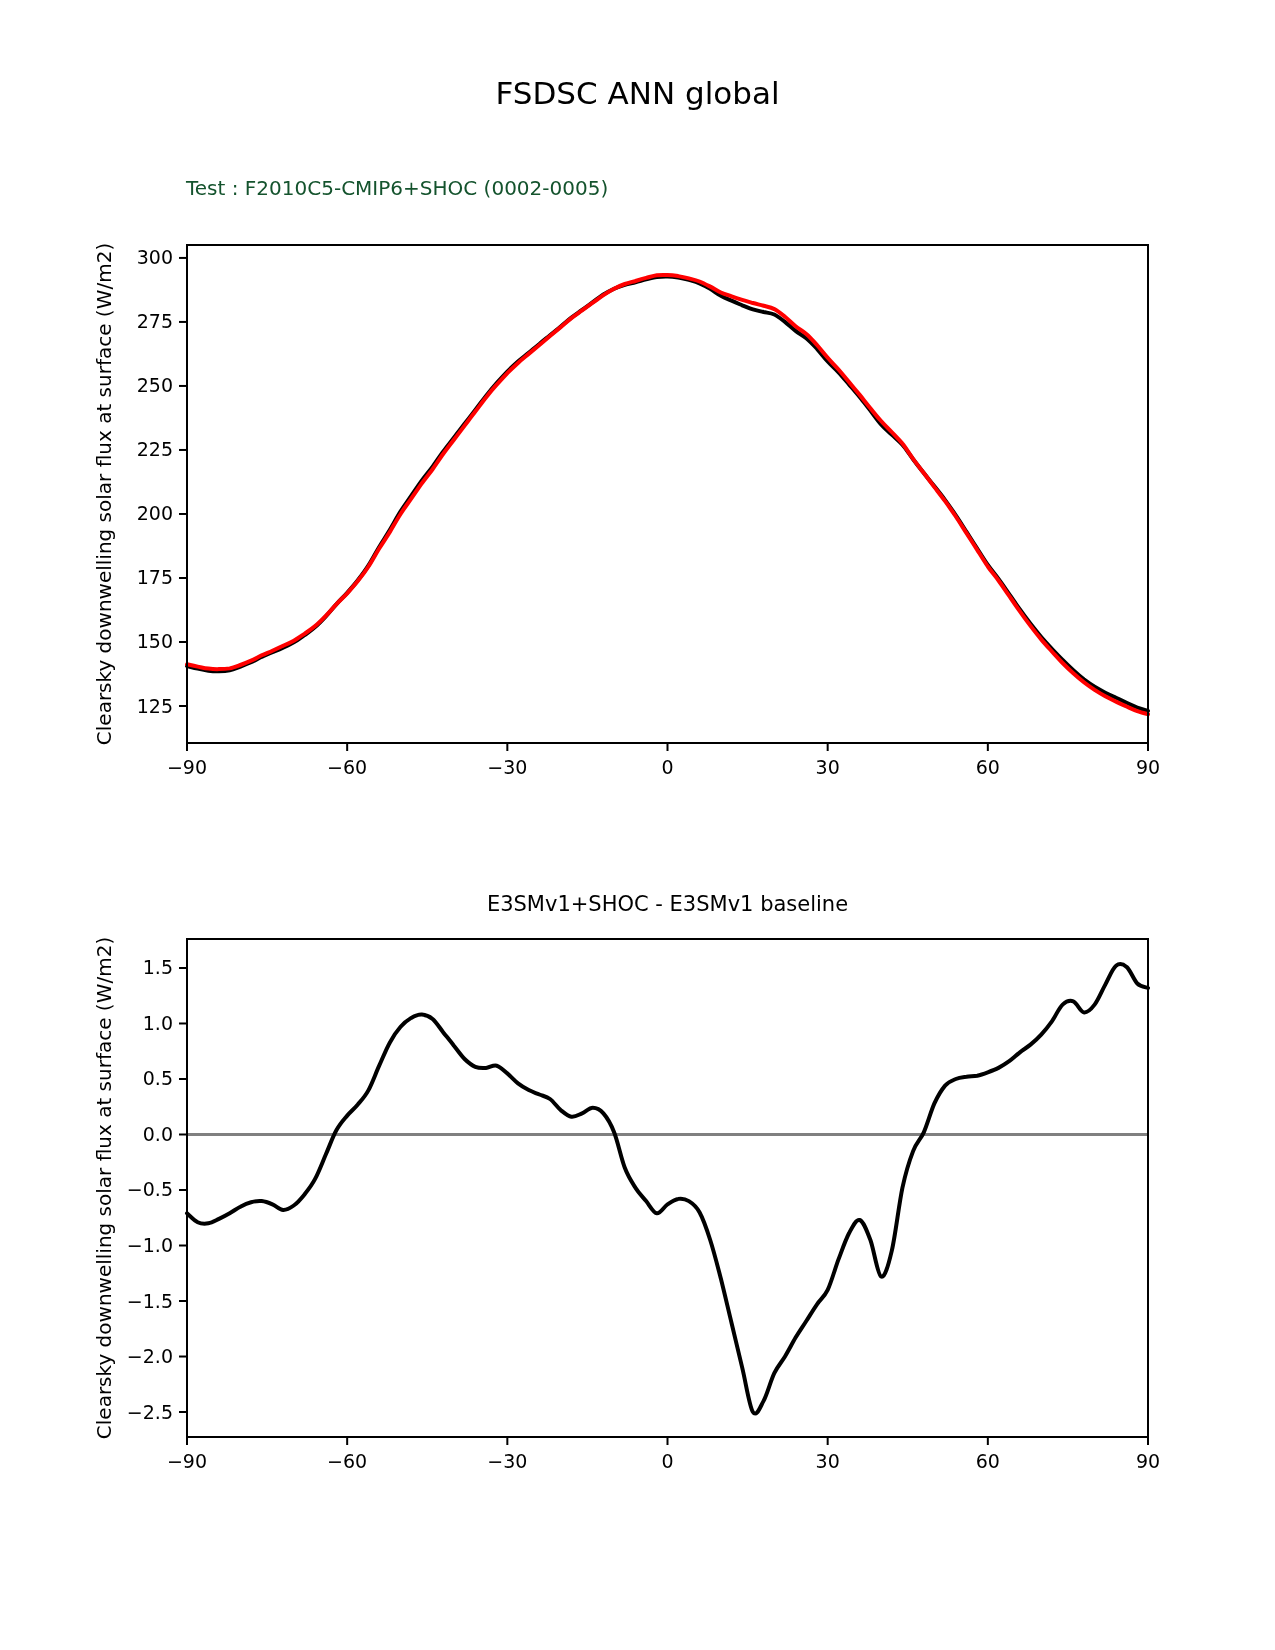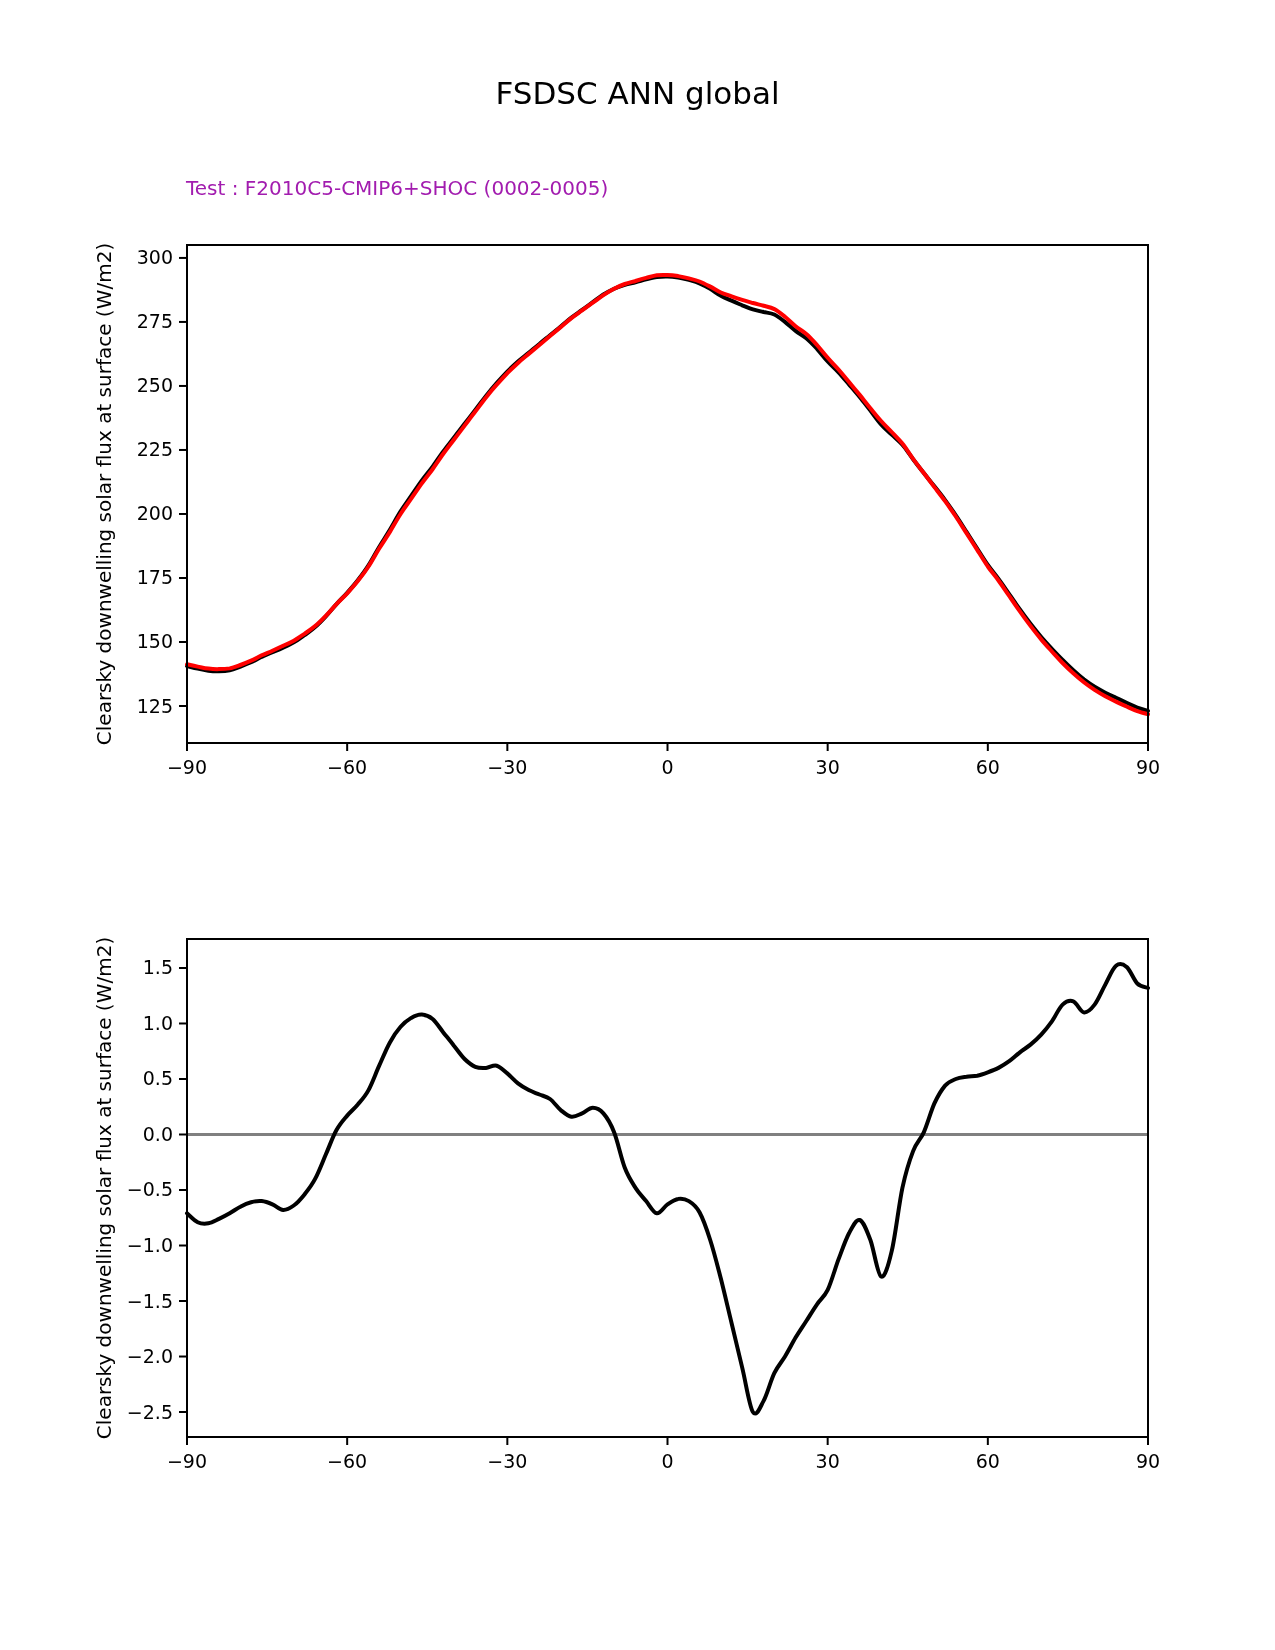--- a/index.html
+++ b/index.html
@@ -1,38 +1,39 @@
 <!DOCTYPE html>
 <html><head>
 <meta charset="utf-8">
 <style>
   html,body{margin:0;padding:0;background:#ffffff;}
   .figure{position:relative;width:1275px;height:1650px;background:#ffffff;
           font-family:"DejaVu Sans",sans-serif;color:#000;overflow:hidden;border-radius:24px;}
   .suptitle{position:absolute;top:76px;left:0;width:100%;text-align:center;
             font-size:31px;line-height:1.1;}
   .legend-line{position:absolute;left:186px;font-size:20px;white-space:nowrap;}
-  .legend-test{top:176px;color:#a21caf;}
+  .legend-test{top:176px;color:#14532d;}
   .legend-ref{top:208px;color:#ff0000;}
   .diff-title{position:absolute;left:187px;width:961px;top:892px;text-align:center;
               font-size:21px;}
   .ylabel{position:absolute;white-space:nowrap;font-size:20px;
           transform:translate(-50%,-50%) rotate(-90deg);}
   .ylabel-top{left:104px;top:494px;}
   .ylabel-bottom{left:104px;top:1188px;}
   svg.canvas{position:absolute;left:0;top:0;}
   svg text{font-family:"DejaVu Sans",sans-serif;fill:#000;}
 </style>
 </head>
 <body>
 
 <div class="figure">
   <div class="suptitle">FSDSC ANN global</div>
   <div class="legend-line legend-test">Test : F2010C5-CMIP6+SHOC (0002-0005)</div>
   <div class="ylabel ylabel-top">Clearsky downwelling solar flux at surface (W/m2)</div>
+  <div class="diff-title">E3SMv1+SHOC - E3SMv1 baseline</div>
   <div class="ylabel ylabel-bottom">Clearsky downwelling solar flux at surface (W/m2)</div>
   <svg class="canvas" width="1275" height="1650" viewBox="0 0 1275 1650">
       <path d="M 187.0 666.1 C 188.8 666.5, 194.1 667.9, 197.7 668.6 C 201.2 669.4, 204.8 670.2, 208.4 670.7 C 211.9 671.1, 215.5 671.3, 219.0 671.2 C 222.6 671.1, 226.2 670.9, 229.7 670.2 C 233.3 669.4, 236.8 667.9, 240.4 666.6 C 243.9 665.2, 247.5 663.8, 251.1 662.2 C 254.6 660.6, 258.2 658.5, 261.7 656.8 C 265.3 655.2, 268.9 653.8, 272.4 652.2 C 276.0 650.7, 279.5 649.3, 283.1 647.6 C 286.7 646.0, 290.2 644.3, 293.8 642.2 C 297.3 640.2, 300.9 637.6, 304.5 635.1 C 308.0 632.6, 311.6 630.3, 315.1 627.1 C 318.7 624.0, 322.3 620.2, 325.8 616.4 C 329.4 612.5, 332.9 608.0, 336.5 604.1 C 340.0 600.2, 343.6 596.8, 347.2 592.8 C 350.7 588.9, 354.3 584.9, 357.8 580.3 C 361.4 575.7, 365.0 571.0, 368.5 565.4 C 372.1 559.9, 375.6 552.9, 379.2 547.0 C 382.8 541.1, 386.3 535.8, 389.9 529.8 C 393.4 523.9, 397.0 517.1, 400.6 511.4 C 404.1 505.7, 407.7 501.0, 411.2 495.8 C 414.8 490.6, 418.4 485.3, 421.9 480.4 C 425.5 475.6, 429.0 471.4, 432.6 466.6 C 436.1 461.8, 439.7 456.3, 443.3 451.5 C 446.8 446.7, 450.4 442.3, 453.9 437.7 C 457.5 433.1, 461.1 428.5, 464.6 423.8 C 468.2 419.2, 471.7 414.7, 475.3 410.0 C 478.9 405.4, 482.4 400.4, 486.0 395.9 C 489.5 391.5, 493.1 387.2, 496.7 383.1 C 500.2 379.1, 503.8 375.2, 507.3 371.6 C 510.9 368.0, 514.5 364.7, 518.0 361.6 C 521.6 358.5, 525.1 355.9, 528.7 352.9 C 532.2 350.0, 535.8 346.9, 539.4 344.0 C 542.9 341.0, 546.5 338.2, 550.0 335.3 C 553.6 332.4, 557.2 329.5, 560.7 326.5 C 564.3 323.6, 567.8 320.4, 571.4 317.6 C 575.0 314.8, 578.5 312.5, 582.1 309.9 C 585.6 307.3, 589.2 304.8, 592.8 302.2 C 596.3 299.7, 599.9 296.8, 603.4 294.5 C 607.0 292.3, 610.6 290.3, 614.1 288.7 C 617.7 287.0, 621.2 285.9, 624.8 284.8 C 628.3 283.7, 631.9 283.2, 635.5 282.3 C 639.0 281.4, 642.6 280.3, 646.1 279.4 C 649.7 278.6, 653.3 277.6, 656.8 277.1 C 660.4 276.7, 663.9 276.5, 667.5 276.6 C 671.1 276.7, 674.6 277.1, 678.2 277.6 C 681.7 278.2, 685.3 279.0, 688.9 279.9 C 692.4 280.9, 696.0 281.8, 699.5 283.3 C 703.1 284.8, 706.7 286.8, 710.2 288.9 C 713.8 291.0, 717.3 293.9, 720.9 295.8 C 724.4 297.8, 728.0 299.1, 731.6 300.7 C 735.1 302.3, 738.7 303.8, 742.2 305.3 C 745.8 306.7, 749.4 308.3, 752.9 309.4 C 756.5 310.5, 760.0 311.1, 763.6 312.0 C 767.2 312.8, 770.7 312.9, 774.3 314.5 C 777.8 316.2, 781.4 319.2, 785.0 321.9 C 788.5 324.7, 792.1 328.2, 795.6 330.9 C 799.2 333.6, 802.8 335.3, 806.3 338.3 C 809.9 341.3, 813.4 345.0, 817.0 348.8 C 820.5 352.7, 824.1 357.5, 827.7 361.4 C 831.2 365.3, 834.8 368.3, 838.3 372.1 C 841.9 376.0, 845.5 380.3, 849.0 384.4 C 852.6 388.6, 856.1 392.6, 859.7 397.0 C 863.3 401.3, 866.8 406.0, 870.4 410.5 C 873.9 415.1, 877.5 420.3, 881.1 424.4 C 884.6 428.4, 888.2 431.2, 891.7 434.6 C 895.3 438.0, 898.9 440.7, 902.4 444.8 C 906.0 448.9, 909.5 454.5, 913.1 459.2 C 916.6 463.9, 920.2 468.5, 923.8 473.0 C 927.3 477.5, 930.9 481.8, 934.4 486.3 C 938.0 490.8, 941.6 495.3, 945.1 500.1 C 948.7 505.0, 952.2 510.0, 955.8 515.3 C 959.4 520.5, 962.9 526.3, 966.5 531.9 C 970.0 537.4, 973.6 543.0, 977.2 548.5 C 980.7 554.0, 984.3 559.8, 987.8 564.9 C 991.4 570.0, 995.0 574.1, 998.5 579.0 C 1002.1 583.9, 1005.6 589.0, 1009.2 594.1 C 1012.7 599.2, 1016.3 604.5, 1019.9 609.5 C 1023.4 614.4, 1027.0 619.2, 1030.5 623.8 C 1034.1 628.4, 1037.7 632.9, 1041.2 637.1 C 1044.8 641.3, 1048.3 645.1, 1051.9 648.9 C 1055.5 652.7, 1059.0 656.4, 1062.6 659.9 C 1066.1 663.5, 1069.7 666.9, 1073.3 670.2 C 1076.8 673.4, 1080.4 676.6, 1083.9 679.4 C 1087.5 682.1, 1091.1 684.6, 1094.6 686.8 C 1098.2 689.0, 1101.7 690.9, 1105.3 692.7 C 1108.8 694.5, 1112.4 696.1, 1116.0 697.8 C 1119.5 699.5, 1123.1 701.1, 1126.6 702.7 C 1130.2 704.3, 1133.8 706.2, 1137.3 707.5 C 1140.9 708.9, 1146.2 710.3, 1148.0 710.9" fill="none" stroke="#000000" stroke-width="4" stroke-linecap="round" stroke-linejoin="round"></path>
       <path d="M 187.0 664.3 C 188.8 664.7, 194.1 665.8, 197.7 666.6 C 201.2 667.3, 204.8 668.2, 208.4 668.6 C 211.9 669.0, 215.5 669.2, 219.0 669.1 C 222.6 669.1, 226.2 669.0, 229.7 668.4 C 233.3 667.7, 236.8 666.3, 240.4 665.0 C 243.9 663.8, 247.5 662.3, 251.1 660.7 C 254.6 659.1, 258.2 657.0, 261.7 655.3 C 265.3 653.6, 268.9 652.3, 272.4 650.7 C 276.0 649.1, 279.5 647.5, 283.1 645.8 C 286.7 644.2, 290.2 642.7, 293.8 640.7 C 297.3 638.7, 300.9 636.2, 304.5 633.8 C 308.0 631.4, 311.6 629.1, 315.1 626.1 C 318.7 623.1, 322.3 619.5, 325.8 615.9 C 329.4 612.2, 332.9 607.9, 336.5 604.1 C 340.0 600.3, 343.6 597.2, 347.2 593.3 C 350.7 589.5, 354.3 585.5, 357.8 581.1 C 361.4 576.6, 365.0 571.9, 368.5 566.5 C 372.1 561.0, 375.6 554.3, 379.2 548.5 C 382.8 542.8, 386.3 537.7, 389.9 531.9 C 393.4 526.1, 397.0 519.5, 400.6 514.0 C 404.1 508.4, 407.7 503.7, 411.2 498.6 C 414.8 493.5, 418.4 488.2, 421.9 483.2 C 425.5 478.3, 429.0 474.1, 432.6 469.2 C 436.1 464.3, 439.7 458.7, 443.3 453.8 C 446.8 448.9, 450.4 444.4, 453.9 439.7 C 457.5 435.0, 461.1 430.3, 464.6 425.6 C 468.2 420.9, 471.7 416.2, 475.3 411.6 C 478.9 406.9, 482.4 402.0, 486.0 397.5 C 489.5 393.0, 493.1 388.7, 496.7 384.7 C 500.2 380.6, 503.8 376.8, 507.3 373.1 C 510.9 369.5, 514.5 366.1, 518.0 362.9 C 521.6 359.7, 525.1 356.9, 528.7 353.9 C 532.2 351.0, 535.8 348.0, 539.4 345.0 C 542.9 342.0, 546.5 339.0, 550.0 336.0 C 553.6 333.0, 557.2 330.0, 560.7 327.1 C 564.3 324.1, 567.8 320.9, 571.4 318.1 C 575.0 315.3, 578.5 313.0, 582.1 310.4 C 585.6 307.9, 589.2 305.3, 592.8 302.7 C 596.3 300.2, 599.9 297.4, 603.4 295.1 C 607.0 292.7, 610.6 290.5, 614.1 288.7 C 617.7 286.8, 621.2 285.3, 624.8 284.0 C 628.3 282.8, 631.9 282.0, 635.5 281.0 C 639.0 279.9, 642.6 278.8, 646.1 277.9 C 649.7 277.0, 653.3 275.8, 656.8 275.3 C 660.4 274.9, 663.9 275.0, 667.5 275.1 C 671.1 275.2, 674.6 275.6, 678.2 276.1 C 681.7 276.7, 685.3 277.5, 688.9 278.4 C 692.4 279.3, 696.0 280.1, 699.5 281.5 C 703.1 282.9, 706.7 284.8, 710.2 286.6 C 713.8 288.4, 717.3 290.9, 720.9 292.5 C 724.4 294.1, 728.0 295.1, 731.6 296.3 C 735.1 297.6, 738.7 298.8, 742.2 299.9 C 745.8 301.0, 749.4 302.0, 752.9 303.0 C 756.5 304.0, 760.0 304.8, 763.6 305.8 C 767.2 306.8, 770.7 307.3, 774.3 309.1 C 777.8 311.0, 781.4 314.0, 785.0 316.8 C 788.5 319.7, 792.1 323.4, 795.6 326.3 C 799.2 329.2, 802.8 330.9, 806.3 334.0 C 809.9 337.1, 813.4 341.0, 817.0 345.0 C 820.5 349.0, 824.1 353.7, 827.7 357.8 C 831.2 361.8, 834.8 365.3, 838.3 369.3 C 841.9 373.4, 845.5 377.8, 849.0 382.1 C 852.6 386.4, 856.1 390.6, 859.7 394.9 C 863.3 399.3, 866.8 403.9, 870.4 408.2 C 873.9 412.6, 877.5 417.1, 881.1 421.0 C 884.6 425.0, 888.2 428.3, 891.7 432.0 C 895.3 435.8, 898.9 439.1, 902.4 443.6 C 906.0 448.0, 909.5 454.0, 913.1 458.9 C 916.6 463.8, 920.2 468.3, 923.8 473.0 C 927.3 477.7, 930.9 482.4, 934.4 487.1 C 938.0 491.8, 941.6 496.3, 945.1 501.2 C 948.7 506.1, 952.2 511.2, 955.8 516.5 C 959.4 521.9, 962.9 527.6, 966.5 533.2 C 970.0 538.7, 973.6 544.3, 977.2 549.8 C 980.7 555.4, 984.3 561.3, 987.8 566.5 C 991.4 571.6, 995.0 575.6, 998.5 580.5 C 1002.1 585.4, 1005.6 590.8, 1009.2 595.9 C 1012.7 601.0, 1016.3 606.3, 1019.9 611.3 C 1023.4 616.3, 1027.0 621.2, 1030.5 625.9 C 1034.1 630.6, 1037.7 635.2, 1041.2 639.4 C 1044.8 643.7, 1048.3 647.5, 1051.9 651.5 C 1055.5 655.4, 1059.0 659.4, 1062.6 663.0 C 1066.1 666.6, 1069.7 670.0, 1073.3 673.2 C 1076.8 676.4, 1080.4 679.4, 1083.9 682.2 C 1087.5 685.0, 1091.1 687.5, 1094.6 689.9 C 1098.2 692.2, 1101.7 694.3, 1105.3 696.3 C 1108.8 698.2, 1112.4 699.9, 1116.0 701.6 C 1119.5 703.4, 1123.1 704.9, 1126.6 706.5 C 1130.2 708.1, 1133.8 709.8, 1137.3 711.1 C 1140.9 712.4, 1146.2 713.7, 1148.0 714.2" fill="none" stroke="#ff0000" stroke-width="4" stroke-linecap="round" stroke-linejoin="round"></path>
       <rect x="187" y="245" width="961" height="498" fill="none" stroke="#000" stroke-width="2"></rect>
       <line x1="187" y1="743" x2="187" y2="751" stroke="#000" stroke-width="2"></line>
       <text x="187" y="774" text-anchor="middle" font-size="19">−90</text>
       <line x1="347.16666666666663" y1="743" x2="347.16666666666663" y2="751" stroke="#000" stroke-width="2"></line>
       <text x="347.16666666666663" y="774" text-anchor="middle" font-size="19">−60</text>
       <line x1="507.3333333333333" y1="743" x2="507.3333333333333" y2="751" stroke="#000" stroke-width="2"></line>

